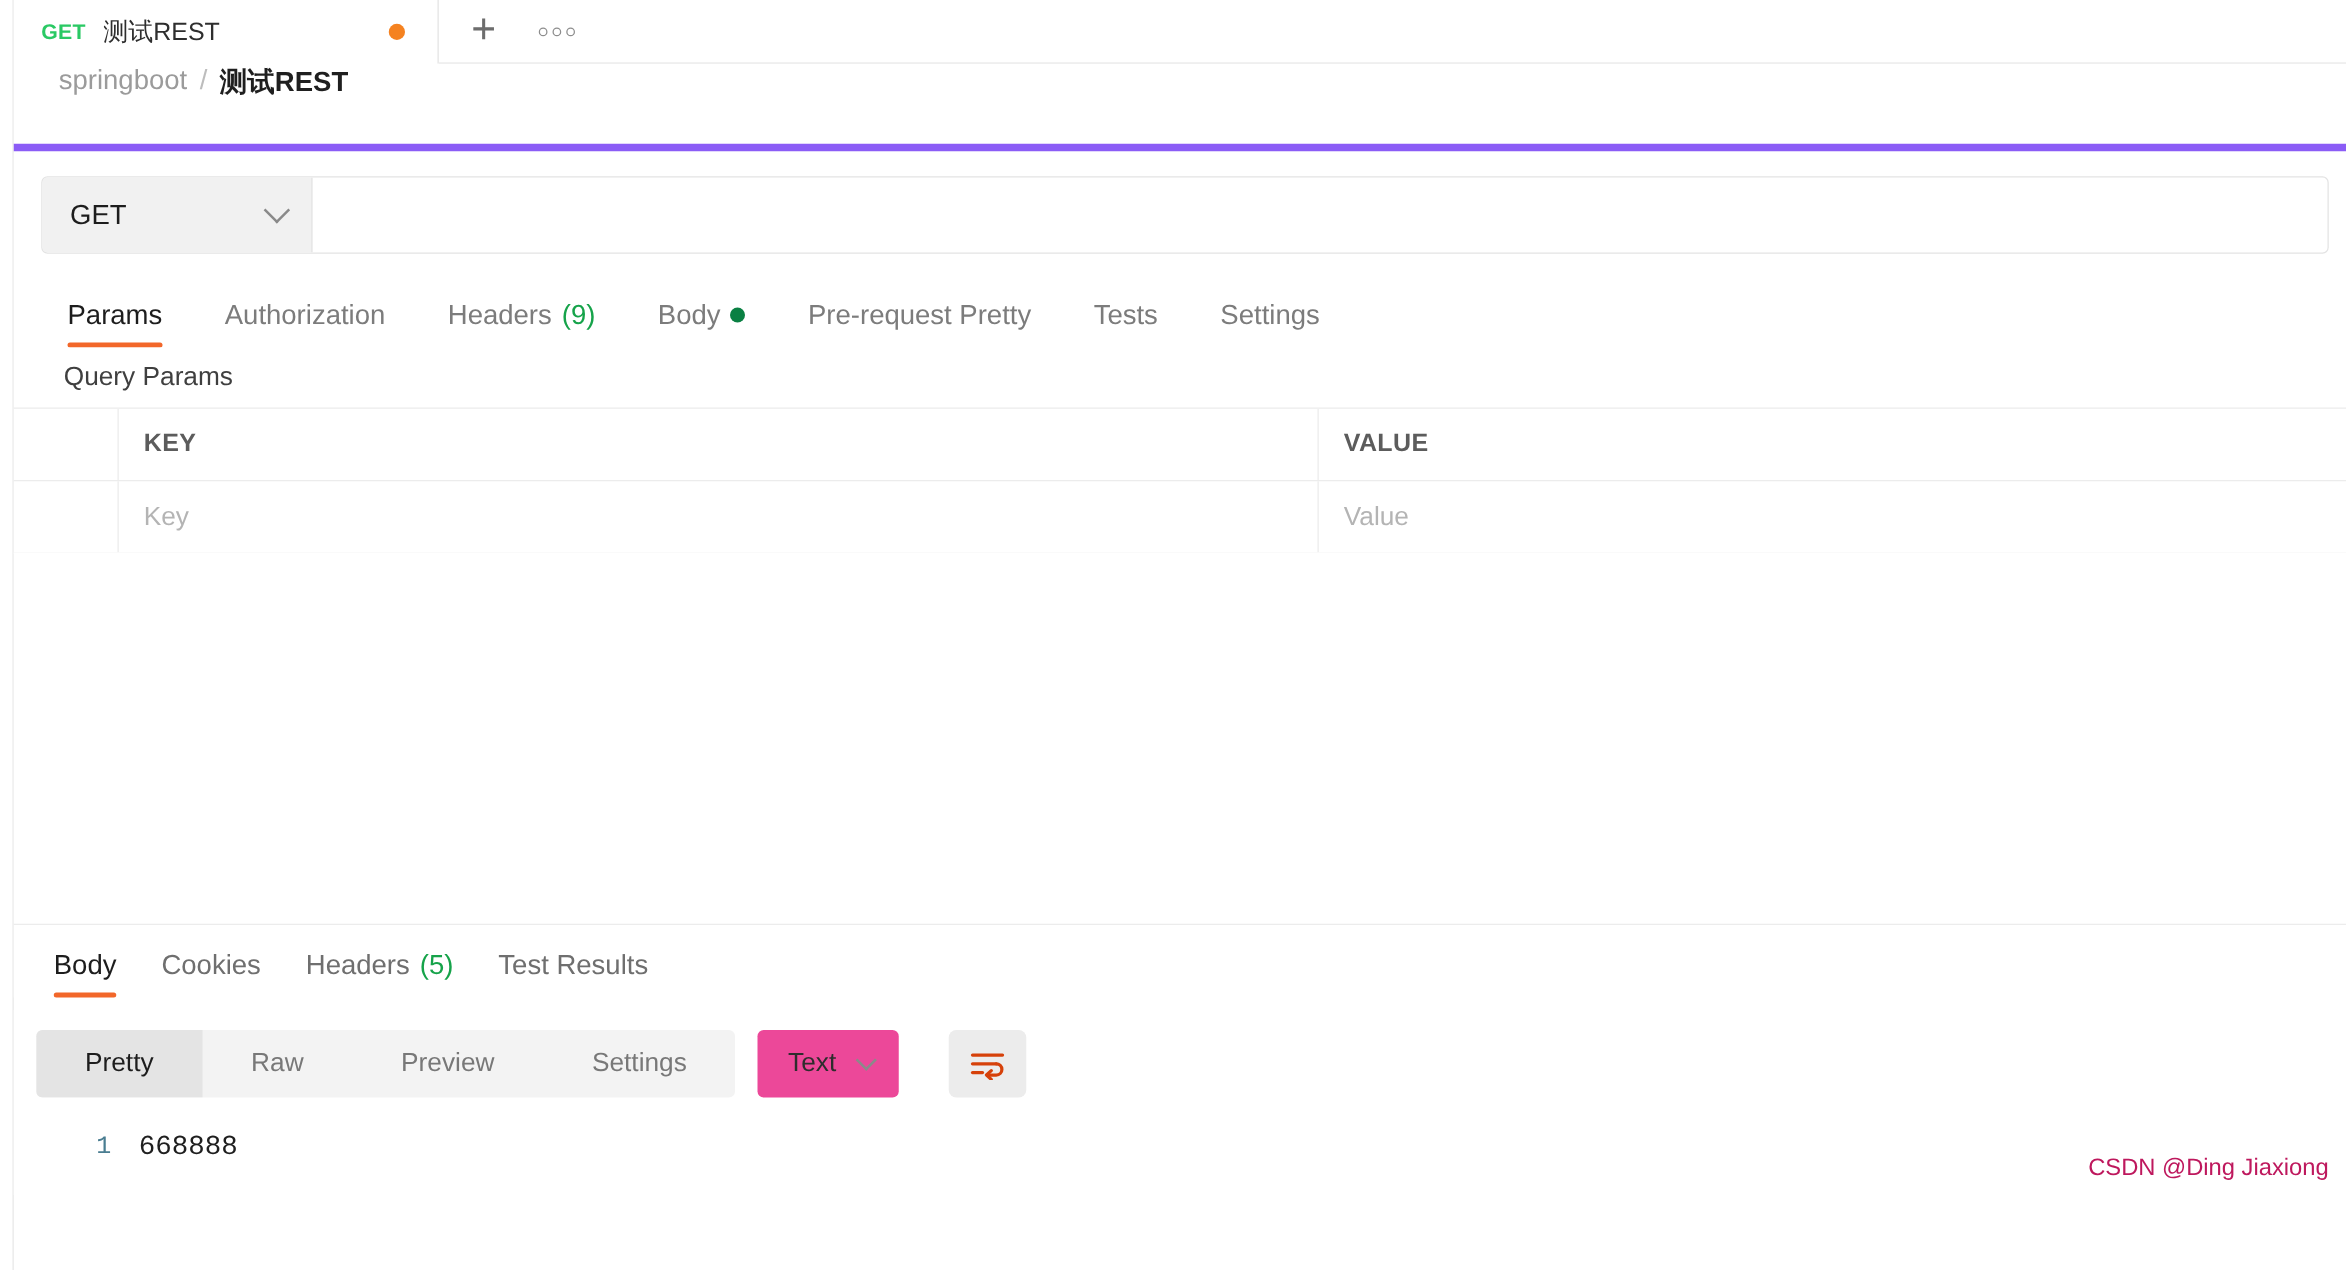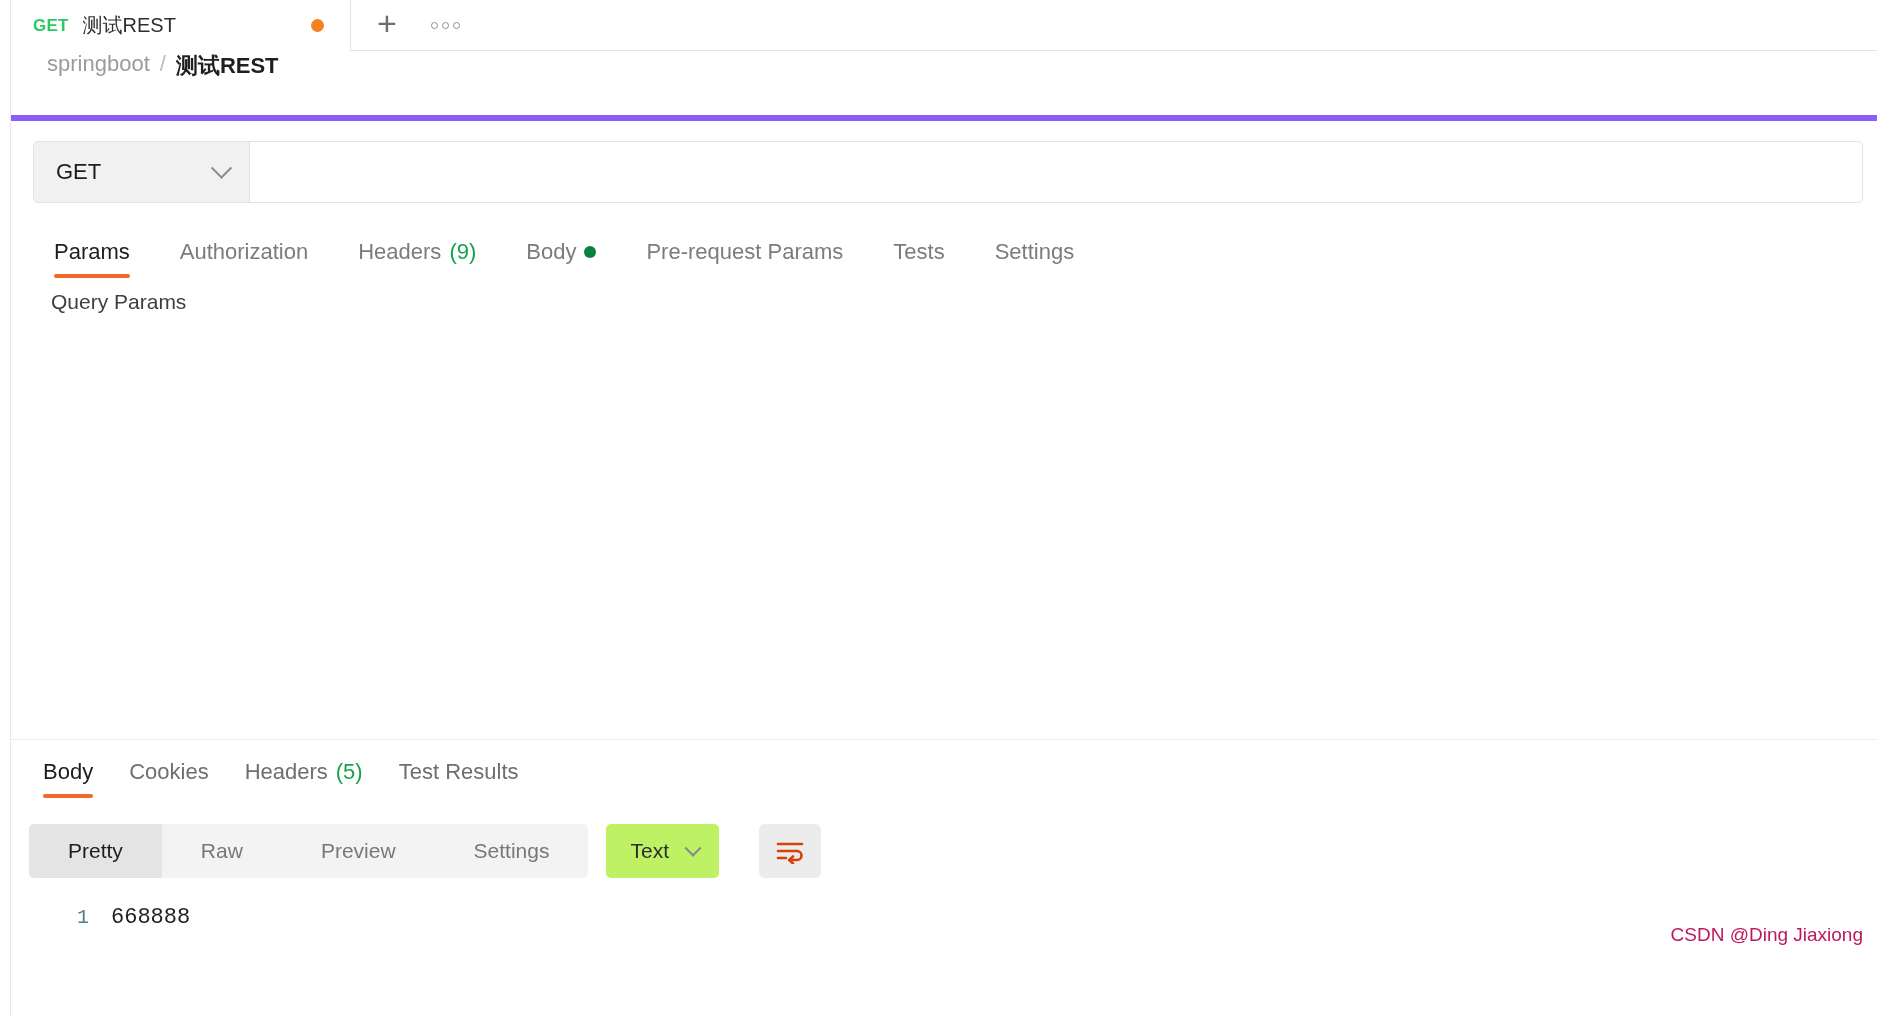--- a/index.html
+++ b/index.html
@@ -189,21 +189,21 @@
   .segmented {
     display: flex; background: #f3f3f3; border-radius: 5px; overflow: hidden;
     height: 54px;
   }
   .seg {
     display: flex; align-items: center; justify-content: center;
     padding: 0 39px; font-size: 21px; color: #787878; cursor: pointer;
   }
   .seg.active { background: #e4e4e4; color: #1d1d1d; }
   .fmt-select {
-    height: 54px; background: #bef264; border-radius: 5px;
+    height: 54px; background: #ec4899; border-radius: 5px;
     display: flex; align-items: center; gap: 18px;
     padding: 0 20px 0 24px; cursor: pointer;
   }
   .fmt-select .flabel { font-size: 21px; color: #2d2d2d; }
   .chev-sm {
     width: 12px; height: 12px;
     border-right: 2.2px solid #8a8a8a; border-bottom: 2.2px solid #8a8a8a;
     transform: rotate(45deg) translate(-2px,-2px);
   }
   .wrap-btn {
@@ -280,32 +280,52 @@
     </div>
     <div class="rtab">
       <span>Headers</span>
       <span class="count">(9)</span>
     </div>
     <div class="rtab">
       <span>Body</span>
       <span class="greendot"></span>
     </div>
     <div class="rtab">
-      <span>Pre-request Params</span>
+      <span>Pre-request Pretty</span>
     </div>
     <div class="rtab">
       <span>Tests</span>
     </div>
     <div class="rtab">
       <span>Settings</span>
     </div>
   </div>
 
   <div class="qp-title">Query Params</div>
 
+  <div class="ptable">
+    <div class="prow">
+      <div class="pcheck"></div>
+      <div class="pkey">
+        <span class="hdr-text">KEY</span>
+      </div>
+      <div class="pval">
+        <span class="hdr-text">VALUE</span>
+      </div>
+    </div>
+    <div class="prow">
+      <div class="pcheck"></div>
+      <div class="pkey">
+        <span class="ph-text">Key</span>
+      </div>
+      <div class="pval">
+        <span class="ph-text">Value</span>
+      </div>
+    </div>
+  </div>
 
   <div class="blank-area"></div>
 
   <div class="resptabs">
     <div class="restab active">
       <span>Body</span>
     </div>
     <div class="restab">
       <span>Cookies</span>
     </div>

